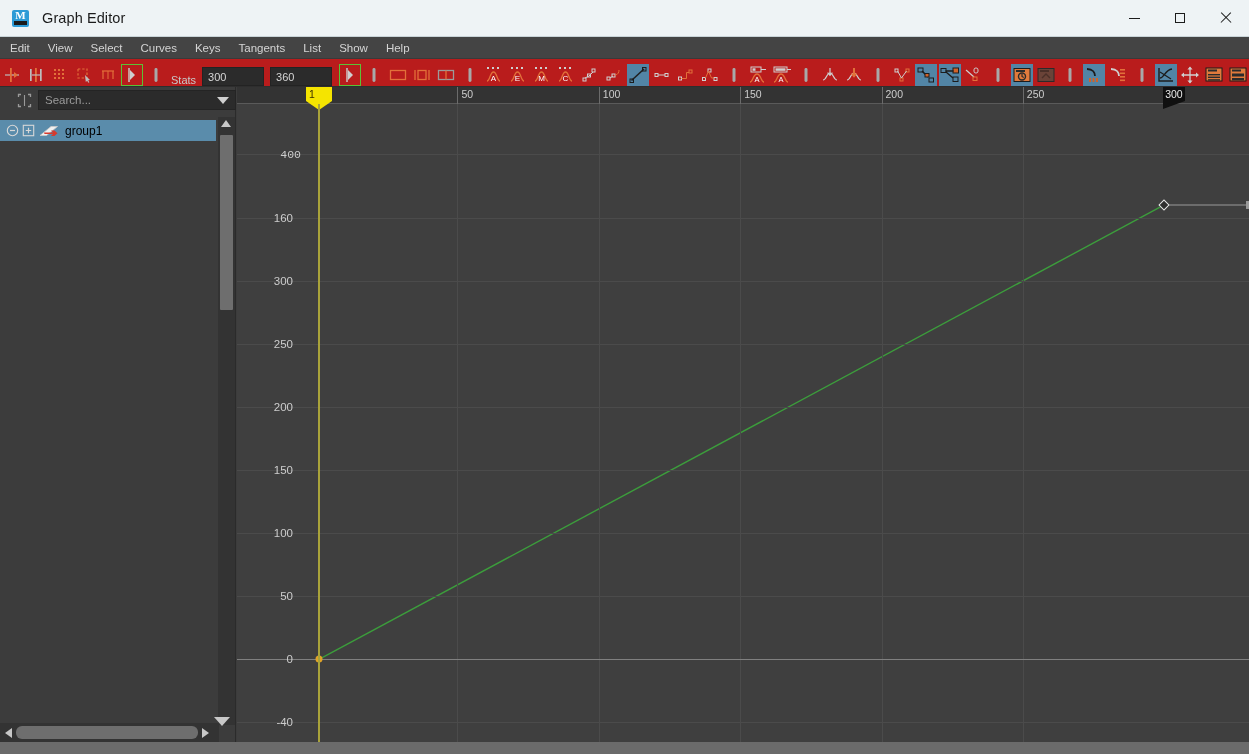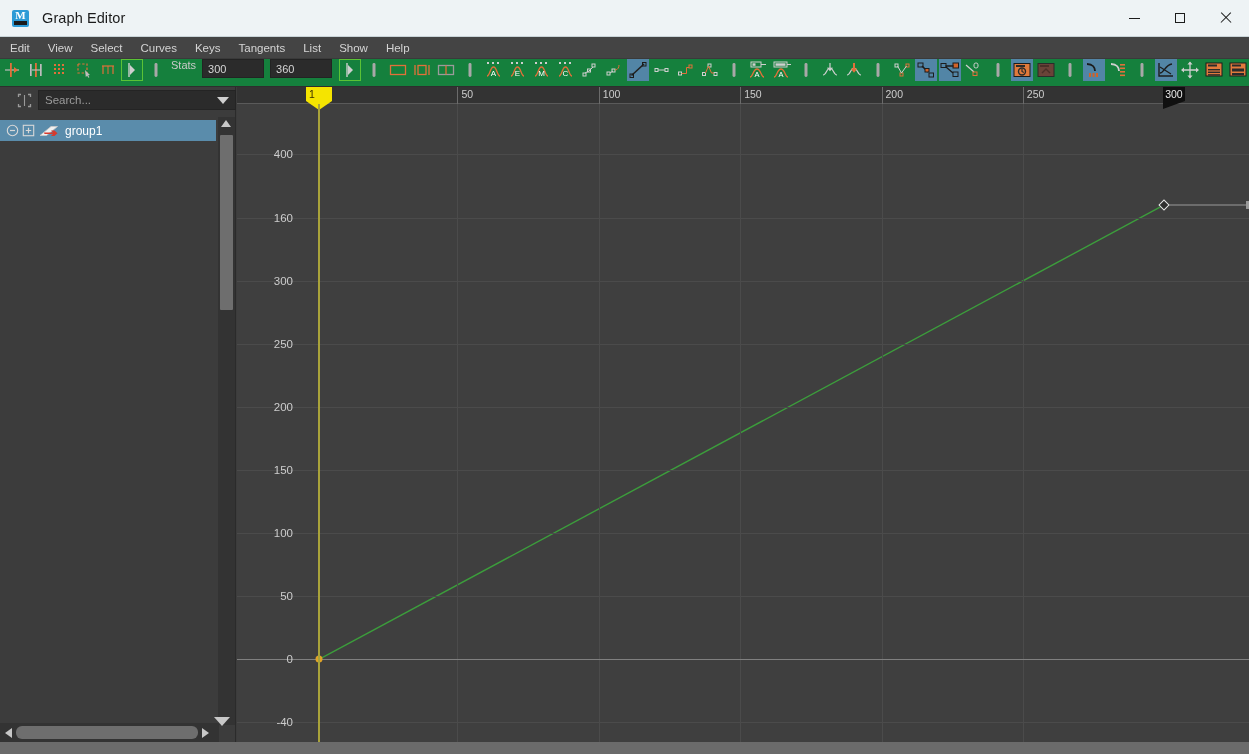--- a/index.html
+++ b/index.html
@@ -58,21 +58,21 @@
     border-bottom: 1px solid #3a3a3a;
   }
   .menu-item {
     font-size: 11.5px; color: #d4d4d4; padding: 3px 8px; margin-left: 2px;
     white-space: nowrap;
   }
 
   
   #toolbar {
     position: absolute; left: 0; top: 59px; width: 1249px; height: 28px;
-    background: #15803d; display: flex; align-items: flex-start;
+    background: #b91c1c; display: flex; align-items: flex-end;
     border-bottom: 1px solid #2e2e2e;
     overflow: hidden;
   }
   .tb {
     width: 22px; height: 22px; margin: 0 1px; flex: none;
     display: flex; align-items: center; justify-content: center;
     position: relative;
   }
   .tb.active { background: #5285a6; }
   .tb svg { display: block; }
@@ -111,21 +111,21 @@
   #search-caret {
     width: 0; height: 0; border-left: 6px solid transparent; border-right: 6px solid transparent;
     border-top: 7px solid #cfcfcf; margin-right: 6px; flex: none;
   }
   #tree { position: absolute; left: 0; top: 33px; width: 216px; }
   .tree-row { height: 21px; display: flex; align-items: center; font-size: 12px; }
   .tree-row.selected { background: #5a8cab; }
   .tw-exp { width: 13px; height: 13px; margin-left: 6px; flex: none; }
   .tw-plus { width: 13px; height: 13px; margin-left: 3px; flex: none; }
   .node-icon { width: 22px; height: 14px; margin-left: 3px; flex: none; }
-  .node-label { color: #ffffff; margin-left: 5px; }
+  .node-label { color: #000000; margin-left: 5px; }
   .child-row { height: 21px; display: flex; align-items: center; font-size: 12px; padding-left: 36px; }
   .speaker-icon { width: 17px; height: 13px; flex: none; }
   .attr-swatch { width: 7px; height: 7px; background: #3fbf3f; margin-left: 31px; flex: none; }
   .attr-label {
     color: #3fbf3f; font-style: italic; font-size: 12px; margin-left: 6px;
     font-family: "Liberation Serif", serif;
   }
 
   
   #ol-vscroll {
@@ -720,21 +720,21 @@
         <g id="tangent-group">
             <rect x="1009" y="96.97087378640776" width="3" height="8" fill="#9a9a9a"></rect>
           </g>
       </svg>
     <div class="vgrid" style="left: 220.492px;"></div>
         <div class="vgrid" style="left: 361.832px;"></div>
         <div class="vgrid" style="left: 503.173px;"></div>
         <div class="vgrid" style="left: 644.514px;"></div>
         <div class="vgrid" style="left: 785.855px;"></div>
         <div class="hgrid" style="top: 50.4854px;"></div>
-        <div class="ylabel" style="top: 50.4854px; left: 0px;">400</div>
+        <div class="ylabel" style="top: 50.4854px; left: 8px; font-family: Liberation Mono, monospace;">400</div>
         <div class="hgrid" style="top: 113.592px;"></div>
         <div class="ylabel" style="top: 113.592px; left: 0px;">160</div>
         <div class="hgrid" style="top: 176.699px;"></div>
         <div class="ylabel" style="top: 176.699px; left: 0px;">300</div>
         <div class="hgrid" style="top: 239.806px;"></div>
         <div class="ylabel" style="top: 239.806px; left: 0px;">250</div>
         <div class="hgrid" style="top: 302.913px;"></div>
         <div class="ylabel" style="top: 302.913px; left: 0px;">200</div>
         <div class="hgrid" style="top: 366.019px;"></div>
         <div class="ylabel" style="top: 366.019px; left: 0px;">150</div>

